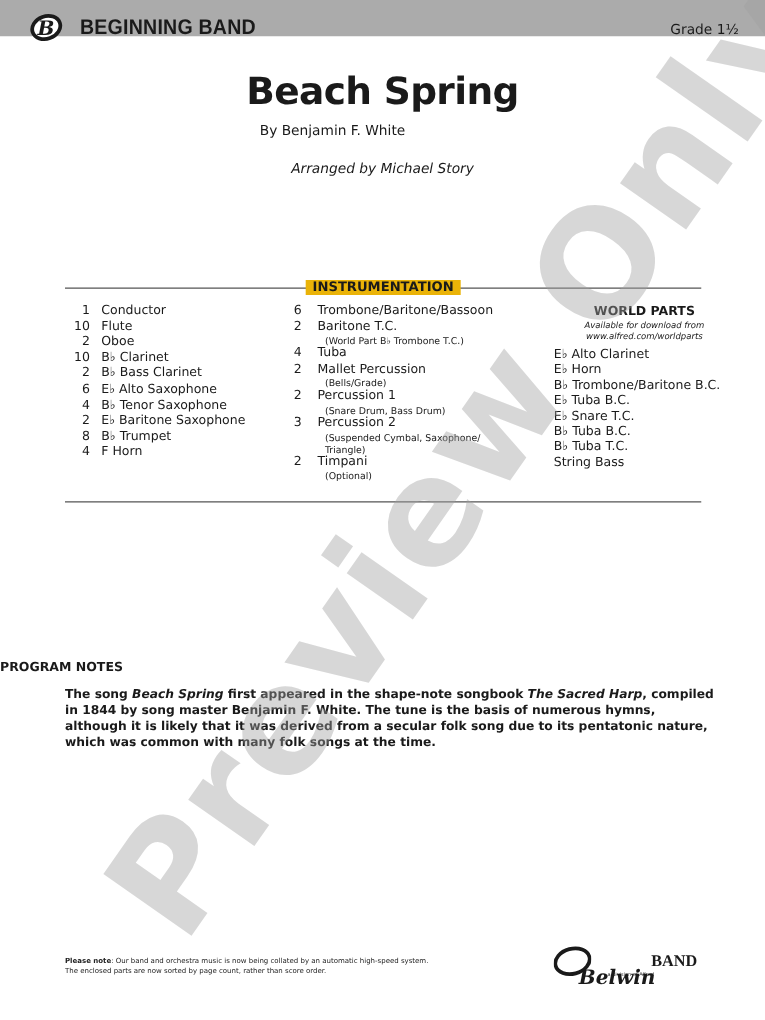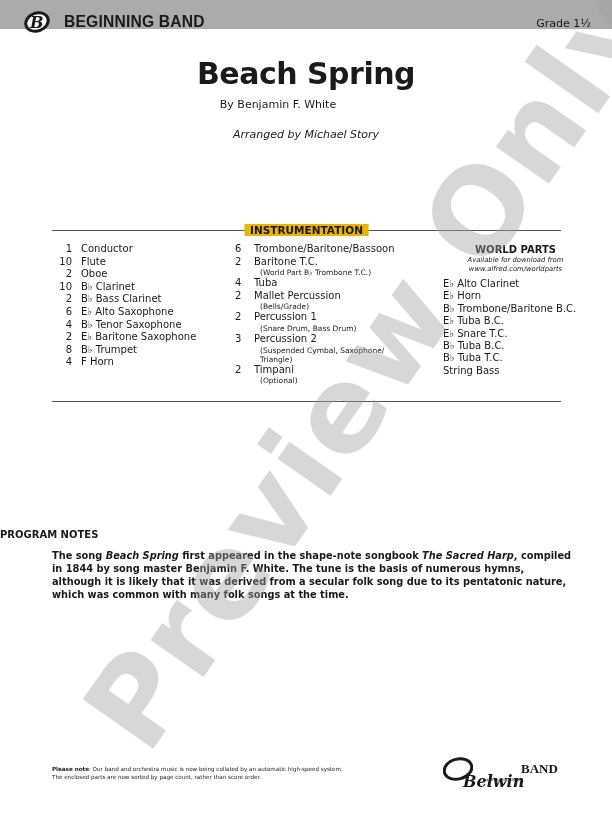--- a/index.html
+++ b/index.html
@@ -26,21 +26,20 @@
       font-size: 11px; color: #1a1a1a;
     }
     .title {
       position: absolute; left: 0; width: 612px; top: 56px; text-align: center;
       font-family: "DejaVu Sans", sans-serif; font-weight: bold;
       font-size: 30px; letter-spacing: -0.5px; color: #1a1a1a;
     }
     .composer {
       position: absolute; left: 0; width: 532px; top: 98px; text-align: center;
       font-size: 11px;
-      padding-left: 12px;
     }
     .arranger {
       position: absolute; left: 0; width: 612px; top: 114px; text-align: center;
       font-size: 11px; font-style: italic; margin-top: 14px;
     }
     .rule-wrap {
       position: absolute; left: 52px; width: 509px; top: 224px; height: 14px;
     }
     .rule-wrap .line {
       position: absolute; left: 0; right: 0; top: 6px; border-top: 1px solid #555;

